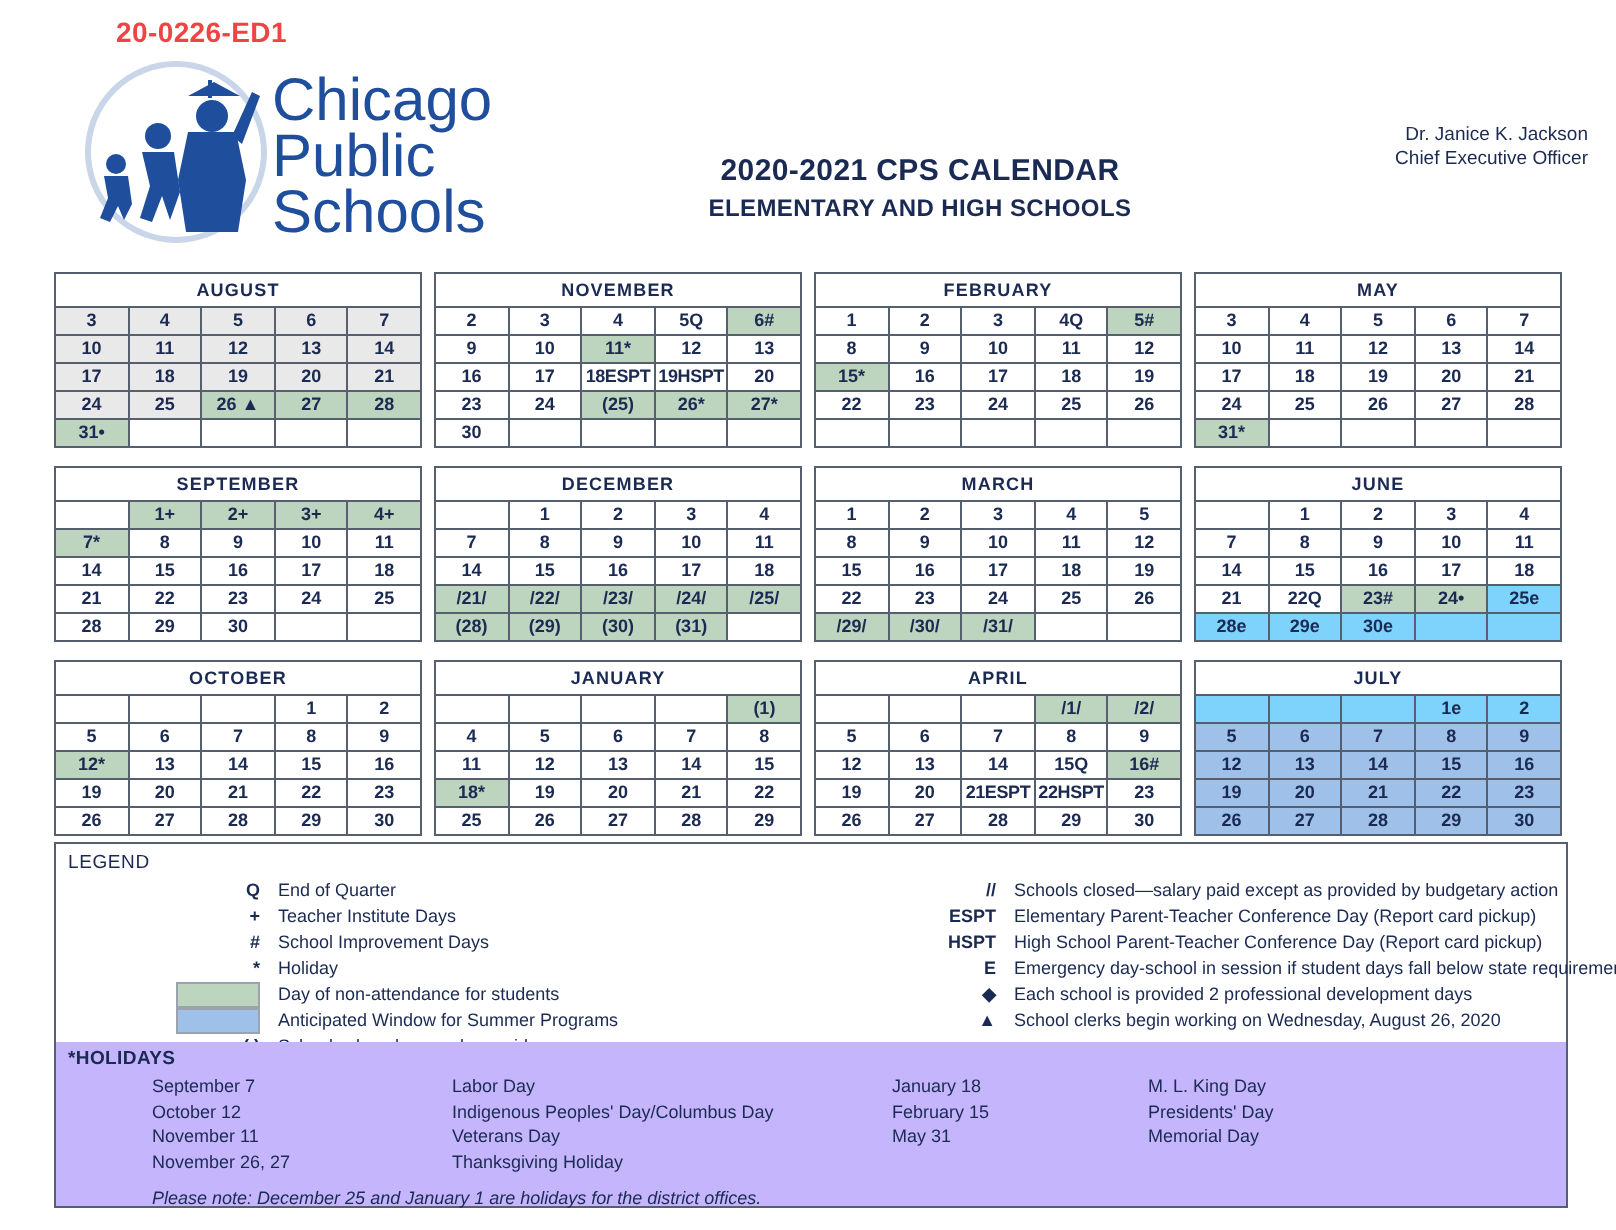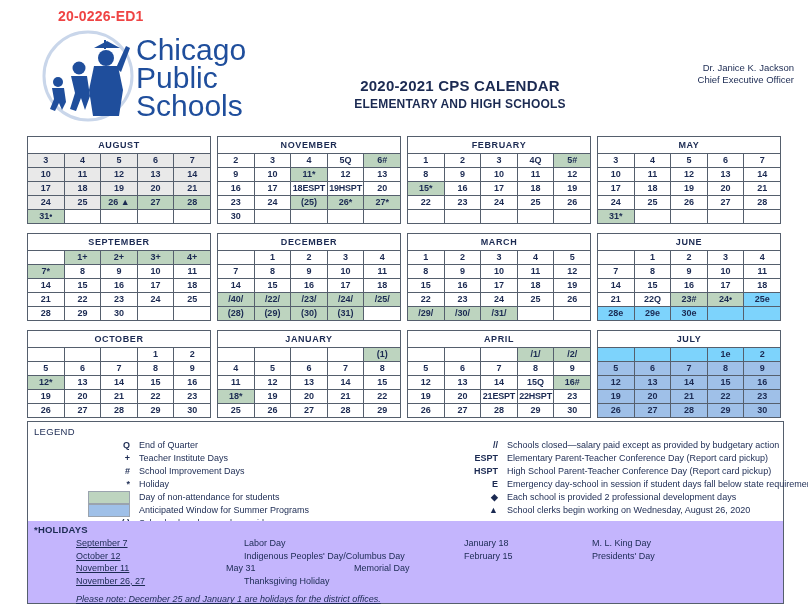--- a/index.html
+++ b/index.html
@@ -69,22 +69,22 @@
   .lg-row .txt{white-space:nowrap;}
   .lg-col.right .sym{width:40px;}
   
   #holidays{
     position:absolute;left:27px;top:521px;width:755px;height:82px;
     border:1px solid #555f6d;border-top:none;background:#c4b5fd;
   }
   #holidays .hd-title{font-size:9.5px;font-weight:700;margin:3px 0 2px 6px;letter-spacing:.2px;}
   .hol-rows{position:relative;margin-left:48px;}
   .hol-row{display:flex;font-size:9px;line-height:12.5px;height:12.5px;}
-  .hol-row .d{width:150px;flex:none;text-decoration:underline;}
-  .hol-row .n{width:220px;flex:none;margin-left:18px;}
+  .hol-row .d{width:150px;flex:none;}
+  .hol-row .n{width:220px;flex:none;}
   .hol-row .d2{width:128px;flex:none;}
   .hol-row .n2{flex:none;}
   .hol-note{font-size:9px;font-style:italic;margin-top:7px;margin-left:0px;}
 </style>
 </head>
 <body>
 
 <div id="header">
   <div id="doc-code">20-0226-ED1</div>
 
@@ -380,21 +380,21 @@
             <td class="empty">11</td>
           </tr>
           <tr>
             <td class="empty">14</td>
             <td class="empty">15</td>
             <td class="empty">16</td>
             <td class="empty">17</td>
             <td class="empty">18</td>
           </tr>
           <tr>
-            <td class="green">/40/</td>
+            <td class="green">/21/</td>
             <td class="green">/22/</td>
             <td class="green">/23/</td>
             <td class="green">/24/</td>
             <td class="green">/25/</td>
           </tr>
           <tr>
             <td class="green">(28)</td>
             <td class="green">(29)</td>
             <td class="green">(30)</td>
             <td class="green">(31)</td>
@@ -757,24 +757,25 @@
         <div class="n2">M. L. King Day</div>
       </div>
       <div class="hol-row">
         <div class="d">October 12</div>
         <div class="n">Indigenous Peoples' Day/Columbus Day</div>
         <div class="d2">February 15</div>
         <div class="n2">Presidents' Day</div>
       </div>
       <div class="hol-row">
         <div class="d">November 11</div>
+        <div class="n">Veterans Day</div>
         <div class="d2">May 31</div>
         <div class="n2">Memorial Day</div>
       </div>
       <div class="hol-row">
         <div class="d">November 26, 27</div>
         <div class="n">Thanksgiving Holiday</div>
         <div class="d2"></div>
         <div class="n2"></div>
       </div>
     </div>
-  <div class="hol-note" style="margin-left:48px;text-decoration:underline;">Please note: December 25 and January 1 are holidays for the district offices.</div>
+  <div class="hol-note" style="margin-left:48px;">Please note: December 25 and January 1 are holidays for the district offices.</div>
 </div>
 
 </body></html>

